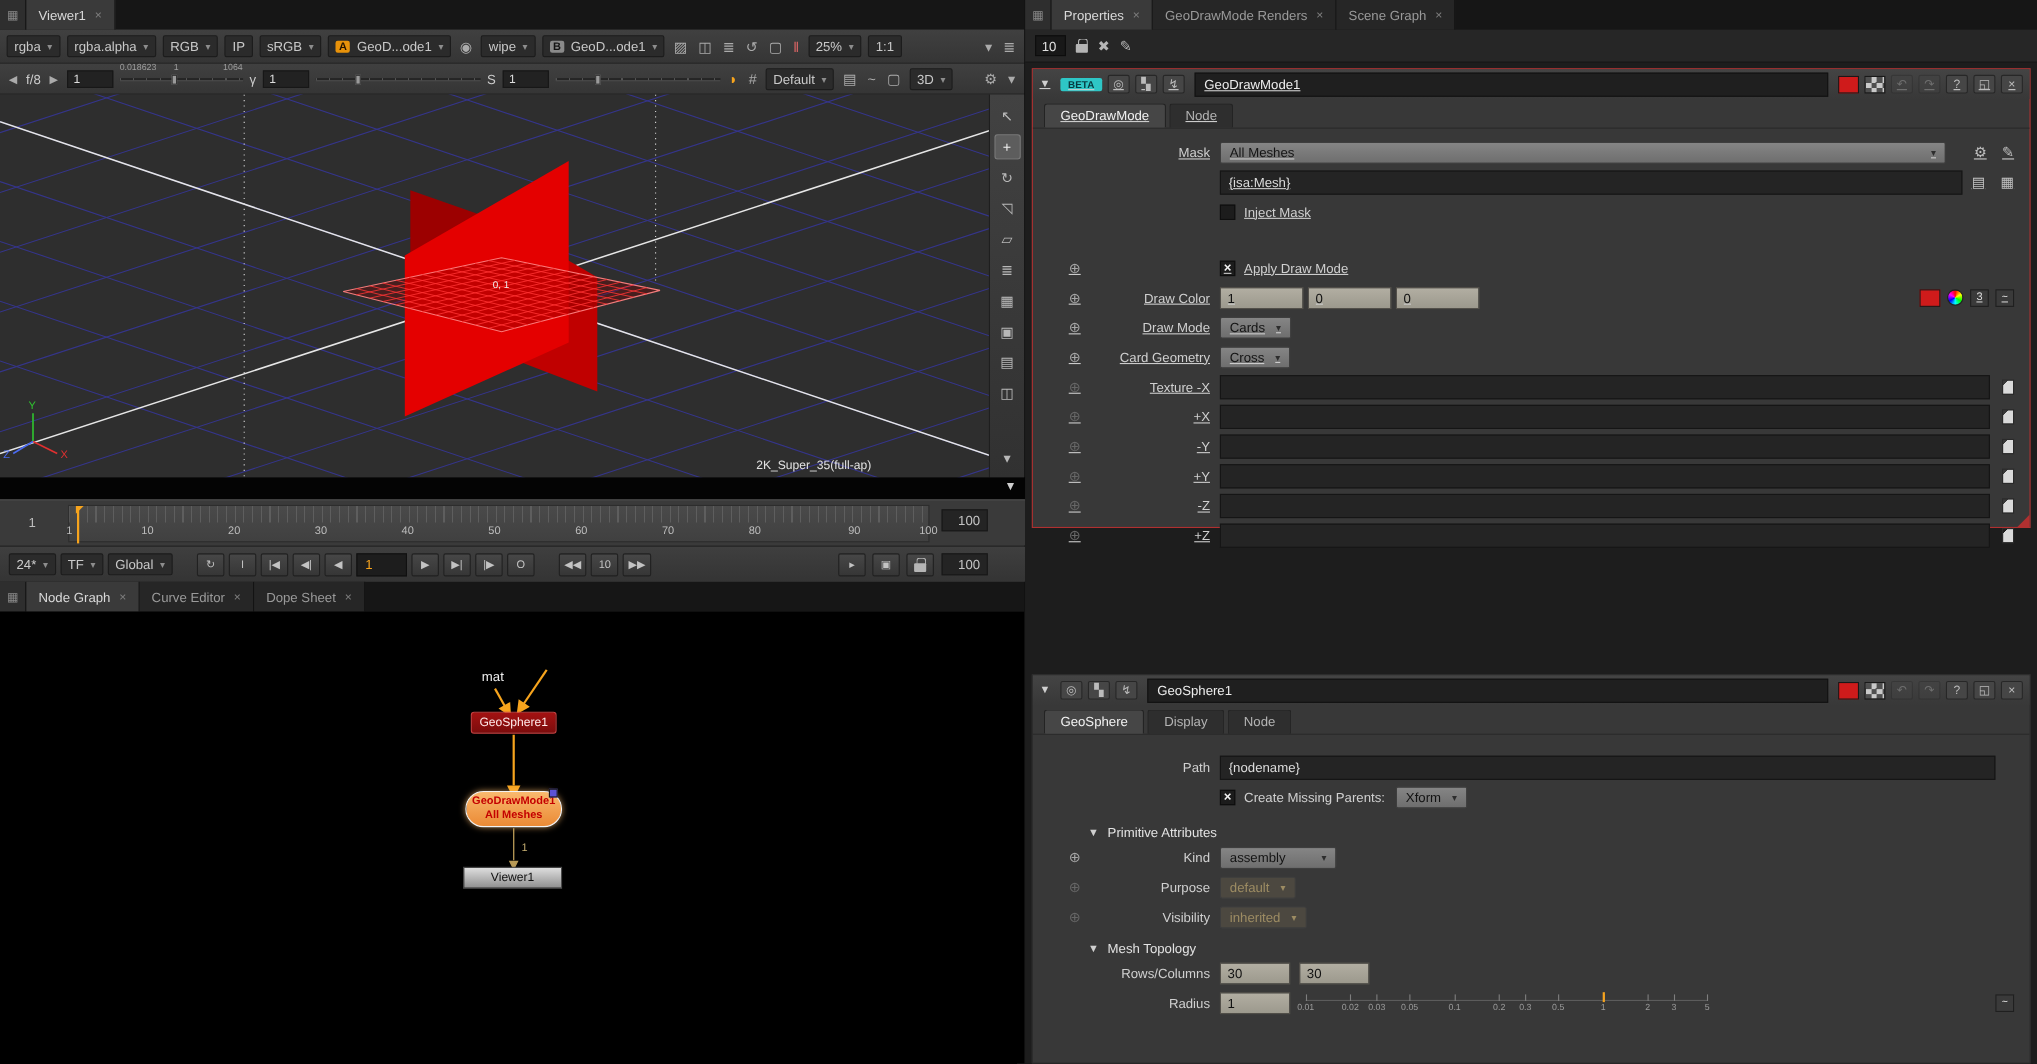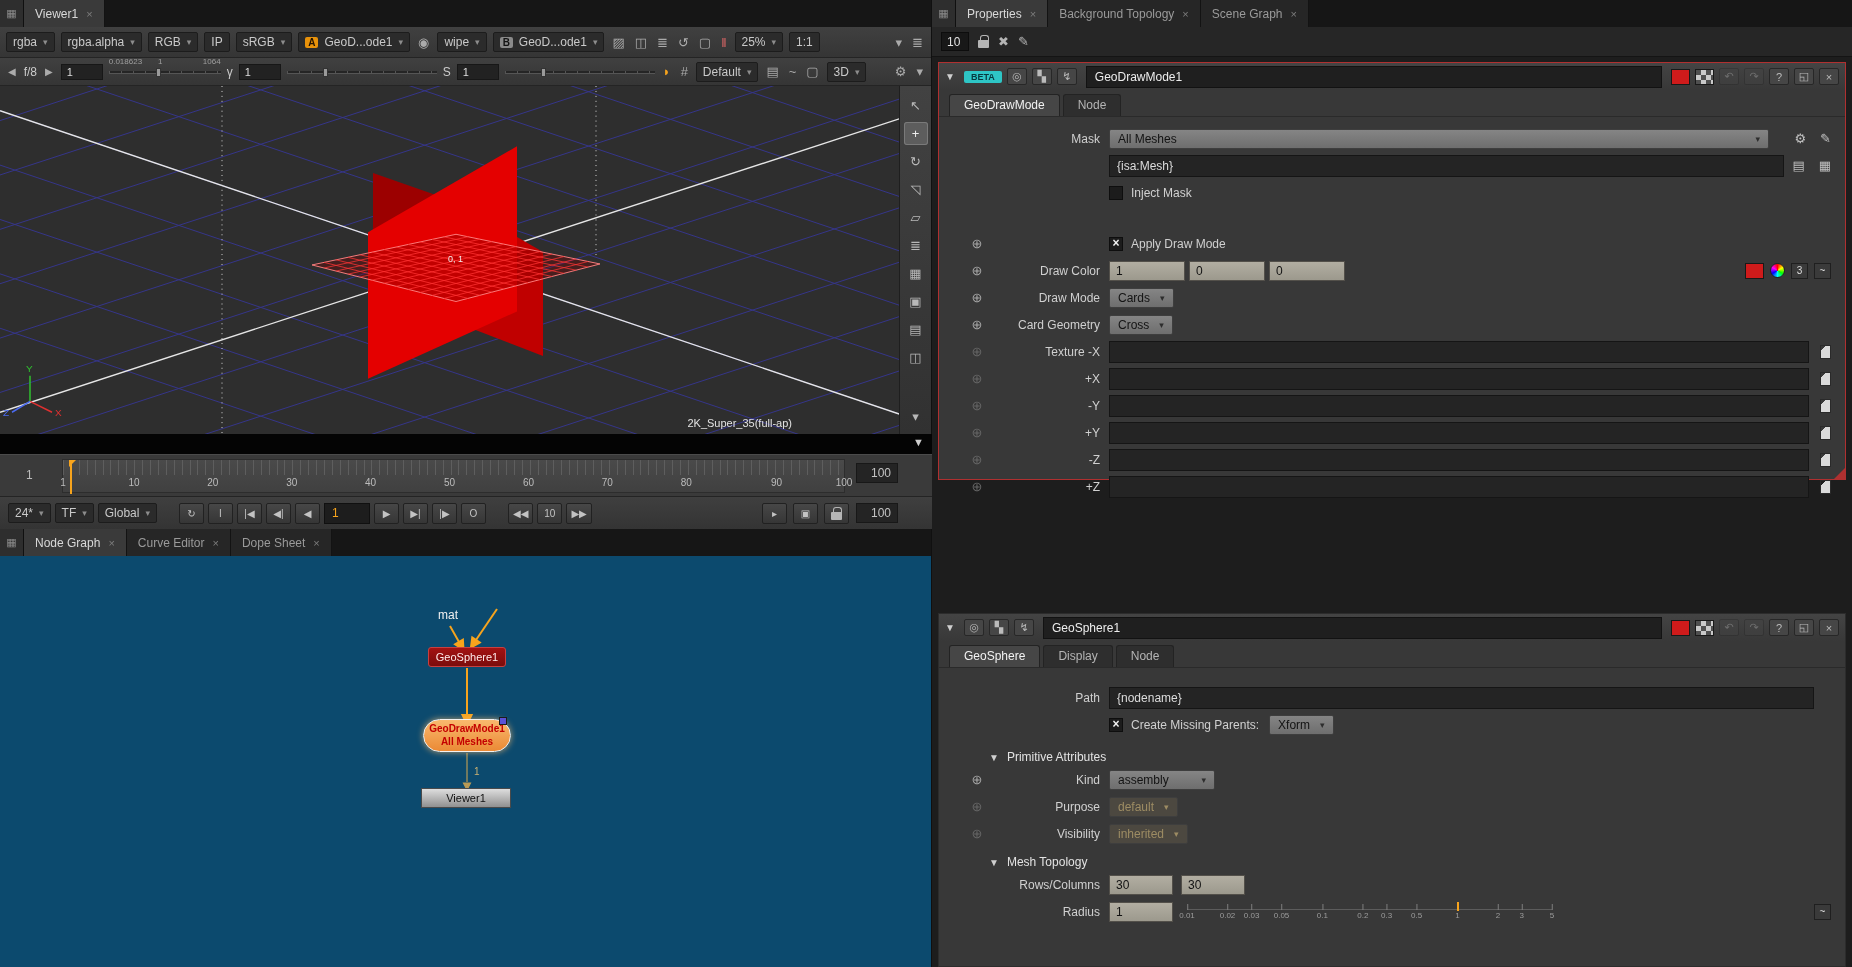--- a/index.html
+++ b/index.html
@@ -67,21 +67,21 @@
               display:flex; align-items:center; gap:4px; padding:0 8px; }
   .pb-btn { min-width:25px; height:21px; background:linear-gradient(#474747,#363636); border:1px solid #212121;
             border-radius:2px; color:#c3c3c3; display:flex; align-items:center; justify-content:center;
             font-size:10px; padding:0 4px; white-space:nowrap; }
   .pb-frame { width:46px; height:21px; background:#1d1d1d; border:1px solid #101010; color:#f7a41d;
               display:flex; align-items:center; padding:0 7px; }
   .pb-gap { width:14px; }
 
   
   .ng { position:absolute; left:0; top:529px; width:932px; height:438px; background:#232323; border-right:1px solid #101010; }
-  .ng-canvas { position:absolute; left:0; top:27px; right:0; bottom:0; background:#0c4a6e; overflow:hidden; }
+  .ng-canvas { position:absolute; left:0; top:27px; right:0; bottom:0; background:#000000; overflow:hidden; }
   .mat-label { position:absolute; left:438px; top:52px; color:#f0f0f0; }
   .dagnode { position:absolute; display:flex; align-items:center; justify-content:center; font-size:11px; }
   .n-geosphere { left:428px; top:91px; width:78px; height:20px; border-radius:3px;
                  background:linear-gradient(#a31212,#7b0c0c); border:1px solid #c84040; color:#ffeaea; }
   .n-geodraw { left:423px; top:163px; width:88px; height:33px; border-radius:17px;
                background:linear-gradient(#f9b96e,#eb8a35); border:1px solid #f2f2f2;
                box-shadow:0 0 6px rgba(255,190,110,.7); color:#c40000; font-size:10px; font-weight:bold;
                flex-direction:column; line-height:1.25; }
   .n-badge { position:absolute; right:3px; top:-3px; width:8px; height:8px; background:#5b52d6; border:1px solid #1c1c1c; }
   .n-viewer { left:421px; top:232px; width:90px; height:20px;
@@ -94,21 +94,21 @@
              border-bottom:1px solid #141414; }
   .rp-count { width:28px; height:19px; background:#181818; border:1px solid #0d0d0d; color:#e0e0e0;
               padding:0 5px; font-size:12px; font-family:"Liberation Sans",sans-serif; }
   .cicon { color:#b5b5b5; font-size:13px; }
   .lockicon { position:relative; width:11px; height:8px; background:#b5b5b5; border-radius:1px; margin-top:5px; }
   .lockicon::before { content:""; position:absolute; left:2px; top:-5px; width:7px; height:5px;
                       border:1.5px solid #b5b5b5; border-bottom:none; border-radius:3px 3px 0 0; }
 
   .ppanel { position:absolute; left:6px; width:908px; background:#383838; border:1px solid #2c2c2c; }
   .ppanel.sel { border:1px solid #b03030; }
-  #p1 { top:62px; height:418px; }
+  #p1 { top:62px; height:418px;text-decoration:underline; }
   #p2 { top:613px; height:354px; }
   .rsz { position:absolute; right:0; bottom:0; width:0; height:0;
          border-left:11px solid transparent; border-bottom:11px solid #b03030; }
 
   .pp-head { height:27px; display:flex; align-items:center; gap:5px; padding:0 6px;
              background:linear-gradient(#444,#383838); }
   .collapse { width:14px; color:#cfcfcf; font-size:10px; }
   .collapse::before { content:"▼"; }
   .beta { background:#2ec6c6; color:#073a40; font-weight:bold; font-size:9px; padding:1px 7px; border-radius:2px; }
   .hicon { width:20px; height:17px; background:#464646; border:1px solid #272727; border-radius:2px;
@@ -487,21 +487,21 @@
   </div>
 
   <div class="rp">
     <div class="tabbar">
       <span class="grip">▦</span>
       <div class="tab active">
         <span>Properties</span>
           <span class="x">×</span>
       </div>
       <div class="tab">
-        <span>Background Topology</span>
+        <span>GeoDrawMode Renders</span>
           <span class="x">×</span>
       </div>
       <div class="tab">
         <span>Scene Graph</span>
           <span class="x">×</span>
       </div>
     </div>
     <div class="rp-ctrl">
       <input class="rp-count" value="10" style="">
       <span class="lockicon"></span>

